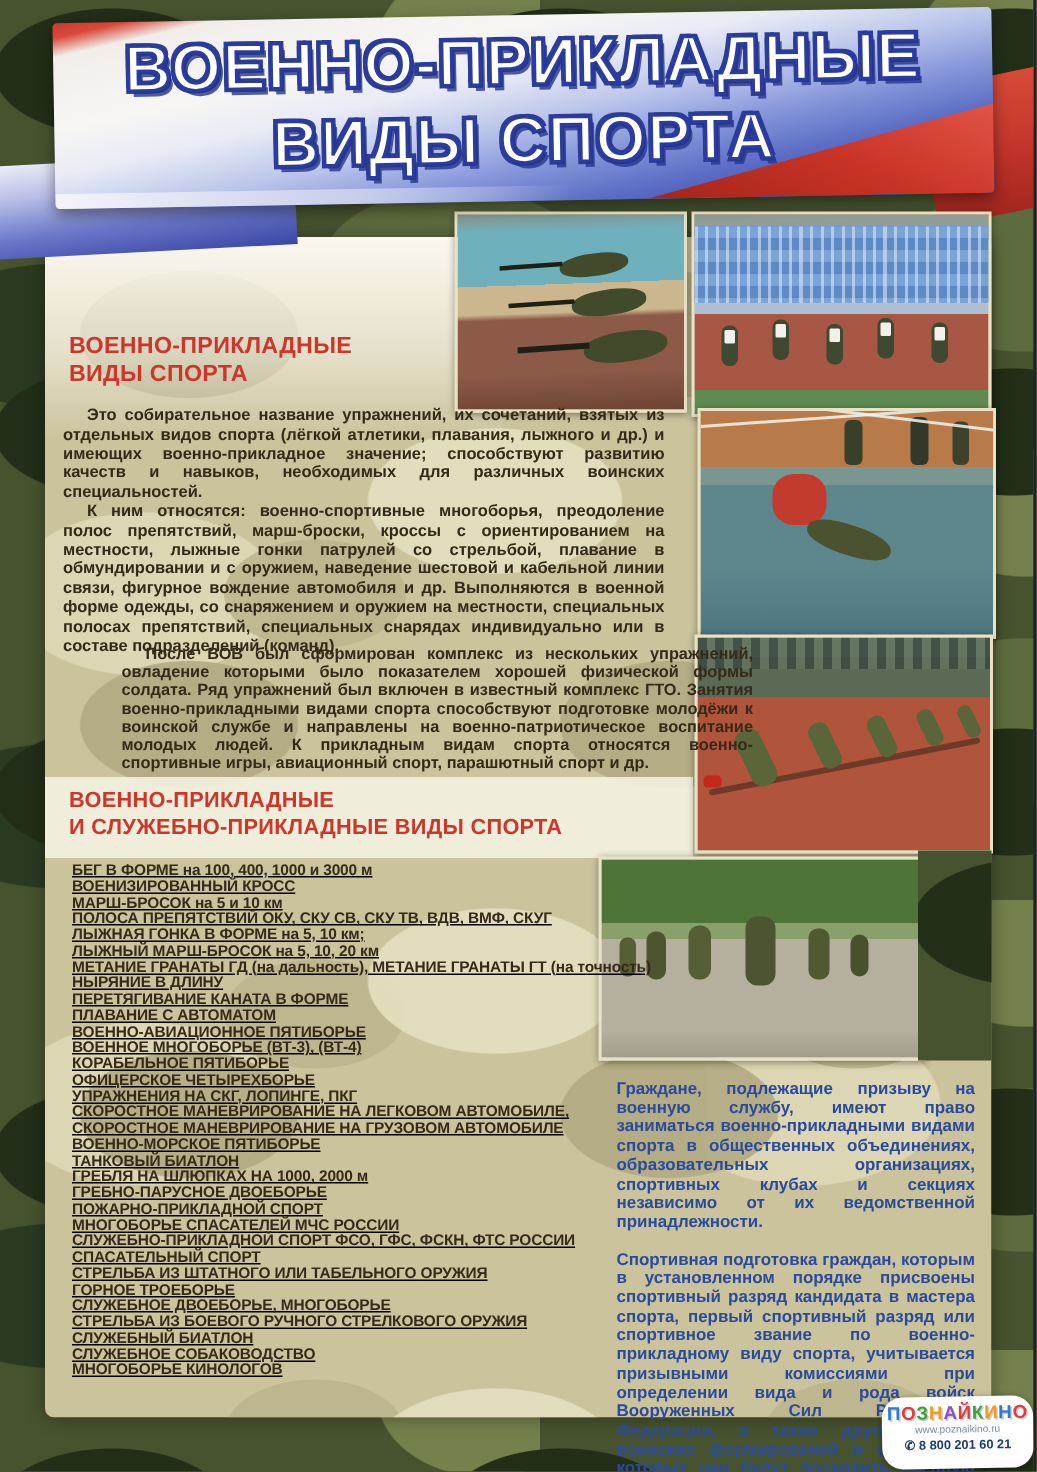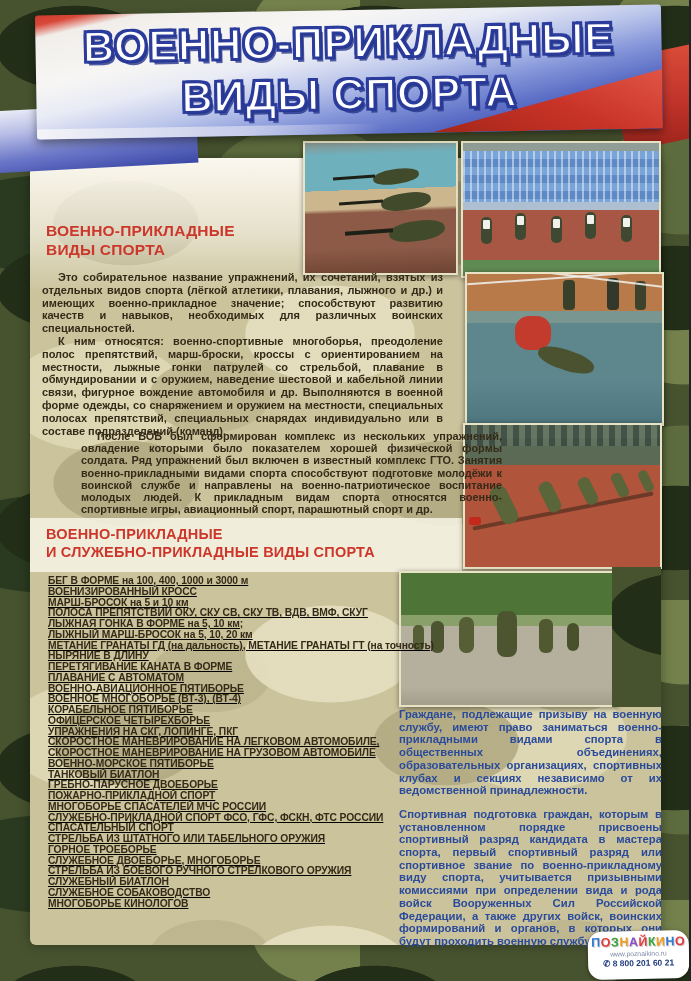--- a/index.html
+++ b/index.html
@@ -62,21 +62,21 @@
   .body-copy{position:absolute;z-index:6;color:#352a18;font-weight:bold;
     font-size:11px;line-height:12.8px;text-align:justify;}
   .body-copy p{margin:0;text-indent:16px;}
   .paras12{left:42px;top:271px;width:401px;}
   .para3{left:42px;top:430px;width:421px;font-size:10.9px;line-height:12.2px;margin-left:39px;}
   .sports-list{position:absolute;left:48px;top:576px;width:396px;z-index:6;text-decoration:underline;}
   .sport-item{font-weight:bold;font-size:10.3px;line-height:10.75px;
     color:#352a18;white-space:nowrap;letter-spacing:-0.1px;}
   .blue-copy{position:absolute;left:399px;top:708px;width:263px;z-index:6;
     color:#2a4b9b;font-weight:bold;font-size:11.3px;line-height:12.7px;text-align:justify;}
-  .blue-copy p{margin:0;}
+  .blue-copy p{margin:12px;}
   .blue-copy p + p{margin-top:11px;}
 
   
   .ph{position:absolute;z-index:4;border:2px solid #e9e3c6;overflow:hidden;
     box-shadow:0 1px 5px rgba(0,0,0,.45);}
   .blob,.line,.bib,.runner,.puller,.seats,.rope{position:absolute;}
   .blob{background:#414a2b;border-radius:45%;}
   .line{background:#1d2016;}
   .ph-shoot{left:303px;top:141px;width:151px;height:130px;
     background:linear-gradient(178deg,#87948d 0%,#6fb0bd 10% 36%,#cbb68e 36% 50%,#8c5a46 53% 80%,#6e4434 100%);}
@@ -213,20 +213,21 @@
       <div class="sport-item">ПЛАВАНИЕ С АВТОМАТОМ</div>
       <div class="sport-item">ВОЕННО-АВИАЦИОННОЕ ПЯТИБОРЬЕ</div>
       <div class="sport-item">ВОЕННОЕ МНОГОБОРЬЕ (ВТ-3), (ВТ-4)</div>
       <div class="sport-item">КОРАБЕЛЬНОЕ ПЯТИБОРЬЕ</div>
       <div class="sport-item">ОФИЦЕРСКОЕ ЧЕТЫРЕХБОРЬЕ</div>
       <div class="sport-item">УПРАЖНЕНИЯ НА СКГ, ЛОПИНГЕ, ПКГ</div>
       <div class="sport-item">СКОРОСТНОЕ МАНЕВРИРОВАНИЕ НА ЛЕГКОВОМ АВТОМОБИЛЕ,</div>
       <div class="sport-item">СКОРОСТНОЕ МАНЕВРИРОВАНИЕ НА ГРУЗОВОМ АВТОМОБИЛЕ</div>
       <div class="sport-item">ВОЕННО-МОРСКОЕ ПЯТИБОРЬЕ</div>
       <div class="sport-item">ТАНКОВЫЙ БИАТЛОН</div>
+      <div class="sport-item">ГРЕБЛЯ НА ШЛЮПКАХ НА 1000, 2000 м</div>
       <div class="sport-item">ГРЕБНО-ПАРУСНОЕ ДВОЕБОРЬЕ</div>
       <div class="sport-item">ПОЖАРНО-ПРИКЛАДНОЙ СПОРТ</div>
       <div class="sport-item">МНОГОБОРЬЕ СПАСАТЕЛЕЙ МЧС РОССИИ</div>
       <div class="sport-item">СЛУЖЕБНО-ПРИКЛАДНОЙ СПОРТ ФСО, ГФС, ФСКН, ФТС РОССИИ</div>
       <div class="sport-item">СПАСАТЕЛЬНЫЙ СПОРТ</div>
       <div class="sport-item">СТРЕЛЬБА ИЗ ШТАТНОГО ИЛИ ТАБЕЛЬНОГО ОРУЖИЯ</div>
       <div class="sport-item">ГОРНОЕ ТРОЕБОРЬЕ</div>
       <div class="sport-item">СЛУЖЕБНОЕ ДВОЕБОРЬЕ, МНОГОБОРЬЕ</div>
       <div class="sport-item">СТРЕЛЬБА ИЗ БОЕВОГО РУЧНОГО СТРЕЛКОВОГО ОРУЖИЯ</div>
       <div class="sport-item">СЛУЖЕБНЫЙ БИАТЛОН</div>

